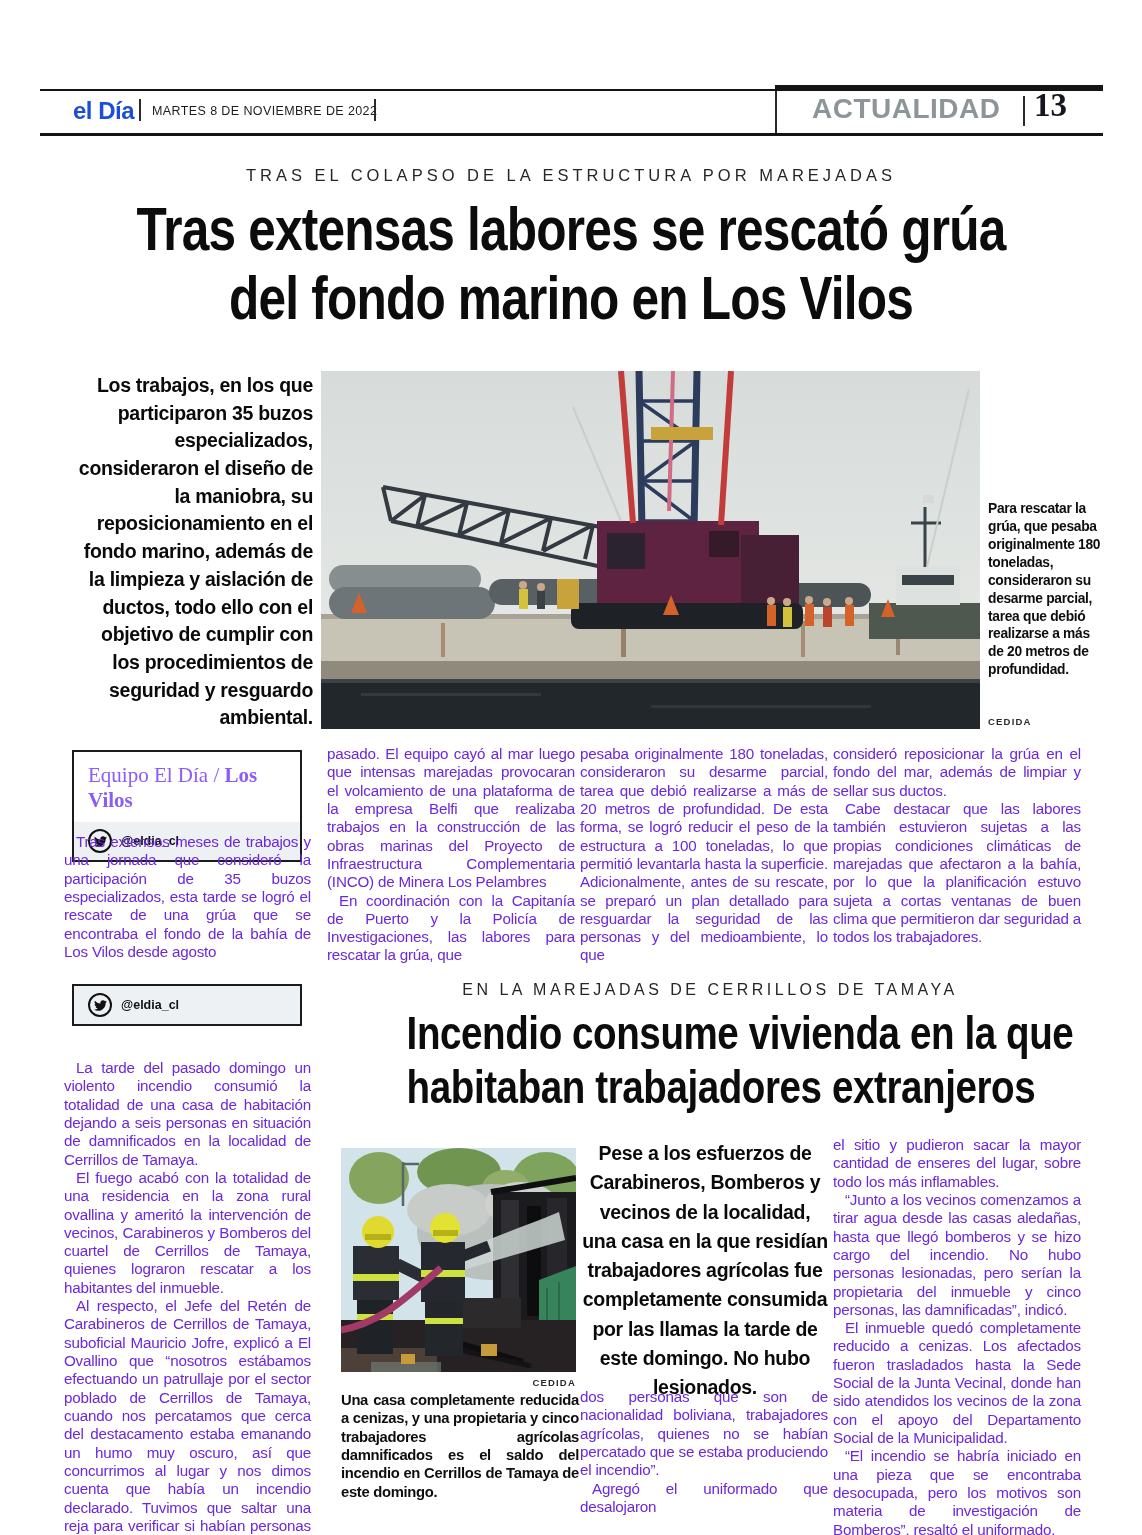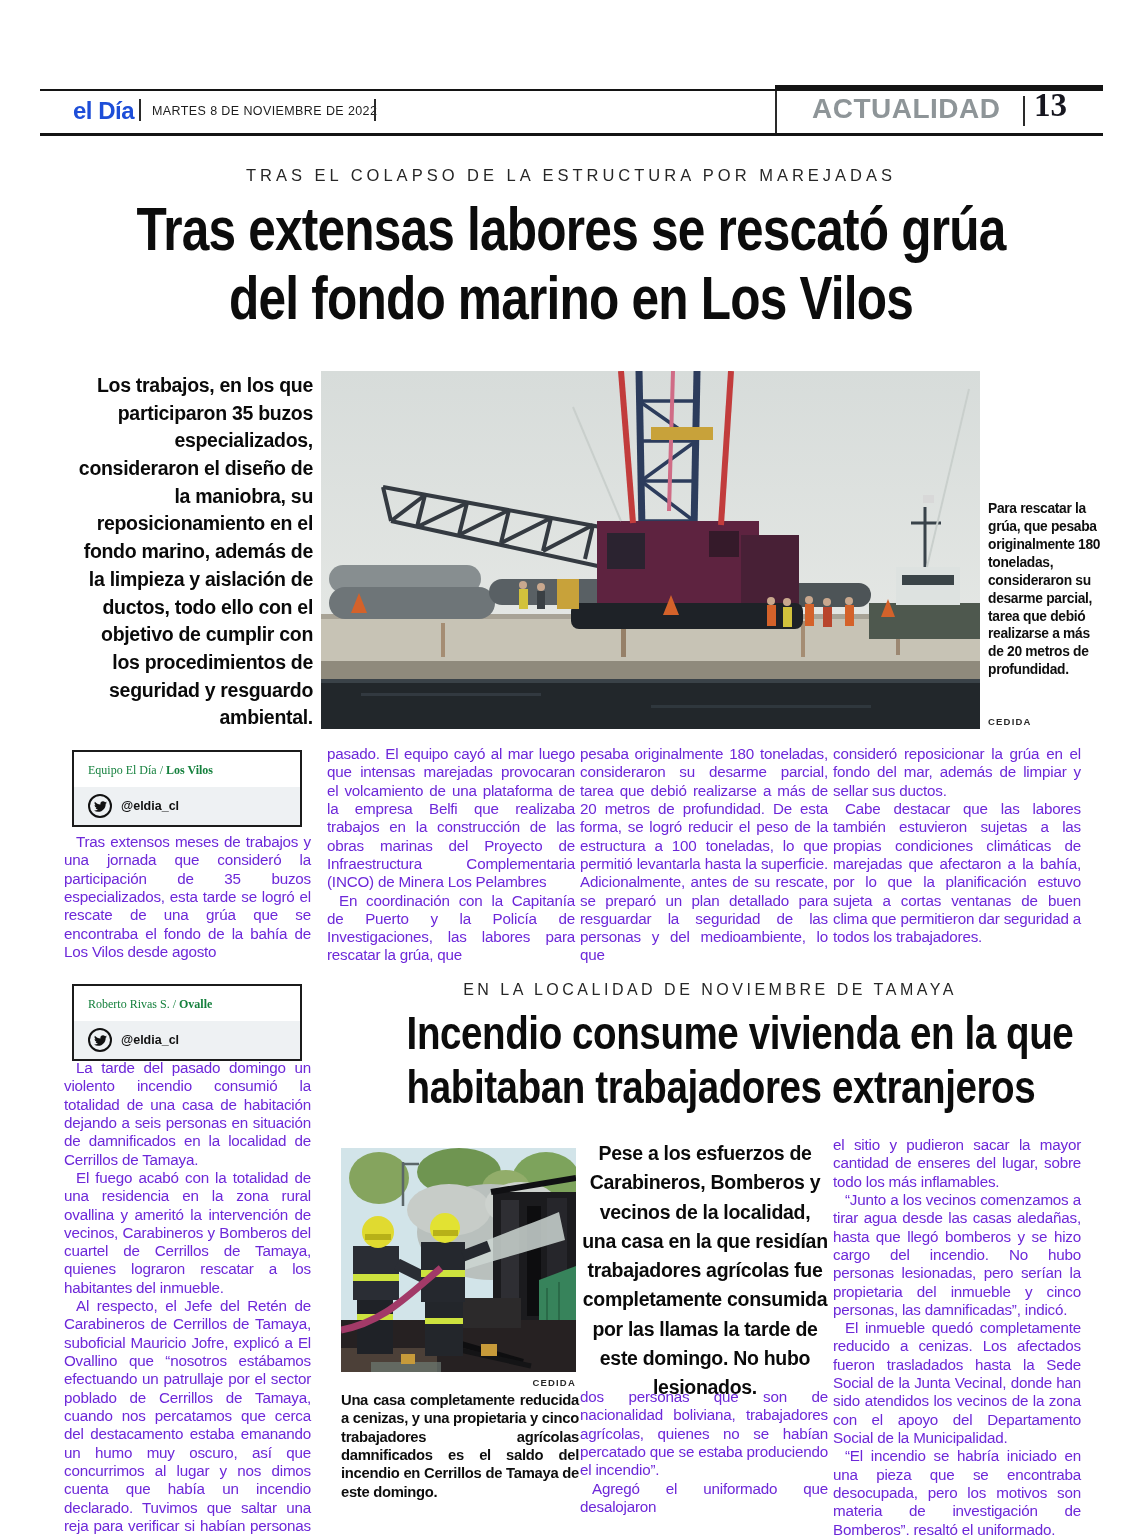--- a/index.html
+++ b/index.html
@@ -36,21 +36,21 @@
   .bodycol { font-size:15.2px; line-height:1.205; text-align:justify; color:#6d28d9; letter-spacing:-0.2px; }
   .bodycol p.ind { text-indent:12px; }
 
   
   .photo-caption-side { font-size:13.8px; font-weight:bold; line-height:1.3; color:#0e0e0e; letter-spacing:-0.3px; }
   .photo-credit { font-size:9.5px; font-weight:bold; letter-spacing:1.2px; color:#2a2a2a; }
   .photo-caption-bottom { font-size:14.8px; font-weight:bold; line-height:1.24; text-align:justify; color:#0e0e0e; letter-spacing:-0.3px; }
 
   
   .byline-box { border:2px solid #1b1b1b; background:#ffffff; }
-  .byline-top { padding:11px 14px 9px 14px; font-family:"Liberation Serif", serif; font-size:12px; color:#15803d; }
+  .byline-top { padding:11px 14px 9px 14px; font-family:"Liberation Serif", serif; font-size:21px; color:#8b5cf6; }
   .byline-top .loc { font-weight:bold; }
   .byline-bottom { background:#eef1f3; padding:7px 14px; display:flex; align-items:center; gap:9px; }
   .byline-handle { font-size:12.5px; font-weight:bold; color:#111; }
   .tw-circle { width:24px; height:24px; border:2px solid #111; border-radius:50%; display:flex; align-items:center; justify-content:center; }
   .tw-circle svg { width:13px; height:13px; fill:#111; }
 
   .photo-frame { overflow:hidden; }
   .photo-frame svg { display:block; width:100%; height:100%; }
 </style>
 </head>
@@ -202,32 +202,28 @@
     <p class="ind">En coordinación con la Capitanía de Puerto y la Policía de Investigaciones, las labores para rescatar la grúa, que</p>
   </div>
   <div class="abs bodycol" style="left:580px; top:745px; width:248px;">
     <p>pesaba originalmente 180 toneladas, consideraron su desarme parcial, tarea que debió realizarse a más de 20 metros de profundidad. De esta forma, se logró reducir el peso de la estructura a 100 toneladas, lo que permitió levantarla hasta la superficie. Adicionalmente, antes de su rescate, se preparó un plan detallado para resguardar la seguridad de las personas y del medioambiente, lo que</p>
   </div>
   <div class="abs bodycol" style="left:833px; top:745px; width:248px;">
     <p>consideró reposicionar la grúa en el fondo del mar, además de limpiar y sellar sus ductos.</p>
     <p class="ind">Cabe destacar que las labores también estuvieron sujetas a las propias condiciones climáticas de marejadas que afectaron a la bahía, por lo que la planificación estuvo sujeta a cortas ventanas de buen clima que permitieron dar seguridad a todos los trabajadores.</p>
   </div>
 
-  <div class="abs kicker" style="left:340px; top:981px; width:740px; font-size:16px; letter-spacing:3.5px;">EN LA LOCALIDAD DE NOVIEMBRE DE TAMAYA</div>
+  <div class="abs kicker" style="left:340px; top:981px; width:740px; font-size:16px; letter-spacing:3.5px;">EN LA MAREJADAS DE CERRILLOS DE TAMAYA</div>
 
   <div class="abs" style="left:340px; top:1006px; width:740px;">
     <div class="headline-line h2-line">Incendio consume vivienda en la que</div>
     <div class="headline-line h2-line">habitaban trabajadores extranjeros</div>
   </div>
 
   <div class="abs byline-box" style="left:72px; top:984px; width:230px;">
-    <div class="byline-top">
-      <span>Roberto Rivas S. /</span>
-      <span class="loc">Ovalle</span>
-    </div>
     <div class="byline-bottom">
       <span class="tw-circle">
         <svg viewBox="0 0 24 24">
             <path d="M23.953 4.57a10 10 0 01-2.825.775 4.958 4.958 0 002.163-2.723 9.99 9.99 0 01-3.127 1.195 4.92 4.92 0 00-8.384 4.482C7.69 8.095 4.067 6.13 1.64 3.162a4.822 4.822 0 00-.666 2.475c0 1.71.87 3.213 2.188 4.096a4.904 4.904 0 01-2.228-.616v.06a4.923 4.923 0 003.946 4.827 4.996 4.996 0 01-2.212.085 4.936 4.936 0 004.604 3.417 9.867 9.867 0 01-6.102 2.105c-.39 0-.779-.023-1.17-.067a13.995 13.995 0 007.557 2.209c9.053 0 13.998-7.496 13.998-13.985 0-.21 0-.42-.015-.63A9.935 9.935 0 0024 4.59z"></path>
           </svg>
       </span>
       <span class="byline-handle">@eldia_cl</span>
     </div>
   </div>
 

